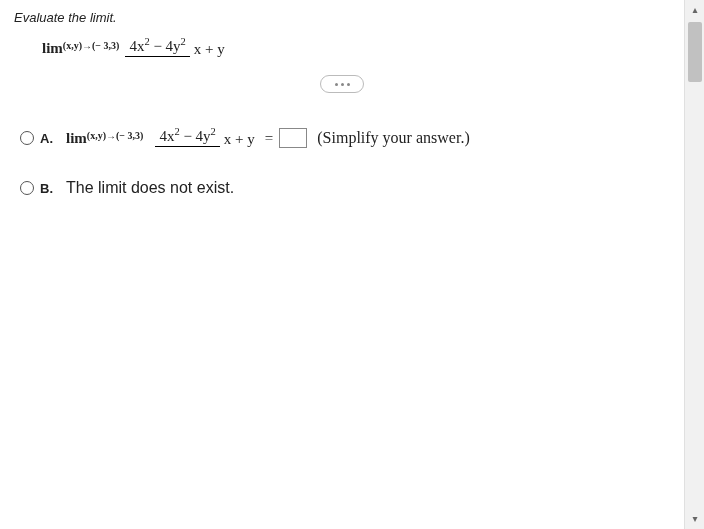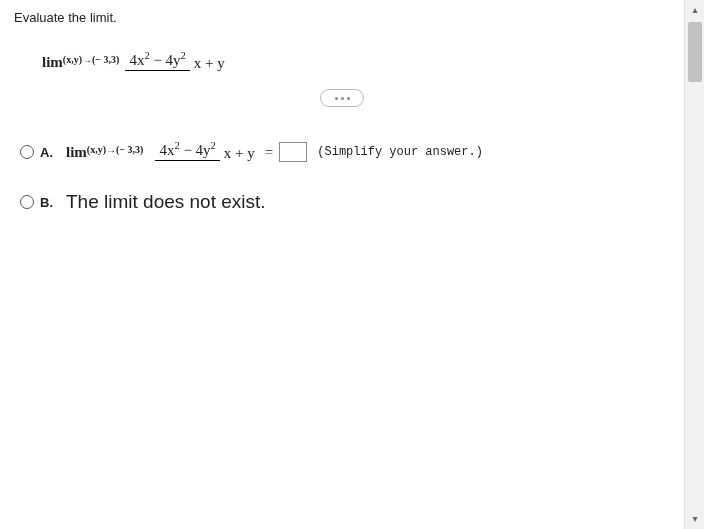--- a/index.html
+++ b/index.html
@@ -45,21 +45,21 @@
   .scroll-thumb {
     position: absolute;
     left: 3px;
     top: 22px;
     width: 14px;
     height: 60px;
     background: #c1c1c1;
     border-radius: 2px;
     cursor: pointer;
   }
-  .prompt { margin-bottom: 28px; }
+  .prompt { margin-bottom: 14px; font-style: italic; }
   .math-block {
     margin: 6px 0 18px 28px;
     display: flex;
     align-items: center;
     font-family: 'Times New Roman', serif;
     font-size: 15px;
   }
   .lim-stack {
     display: inline-flex;
     flex-direction: row;
@@ -137,28 +137,28 @@
   }
   .answer-input {
     width: 28px;
     height: 20px;
     border: 1px solid #888;
     background: #fff;
     font-size: 13px;
     text-align: center;
   }
   .hint {
-    font-family: Liberation Mono, monospace;
-    font-size: 12px;
+    font-family: Liberation Serif, serif;
+    font-size: 16px;
     color: #222;
     margin-left: 4px;
   }
   .choice-text {
     font-family: Arial, sans-serif;
-    font-size: 19px;
+    font-size: 16px;
   }
 </style>
 </head>
 <body>
 
 <div class="scroll-area">
 
   <div class="prompt">Evaluate the limit.</div>
 
   <div class="math-block">

